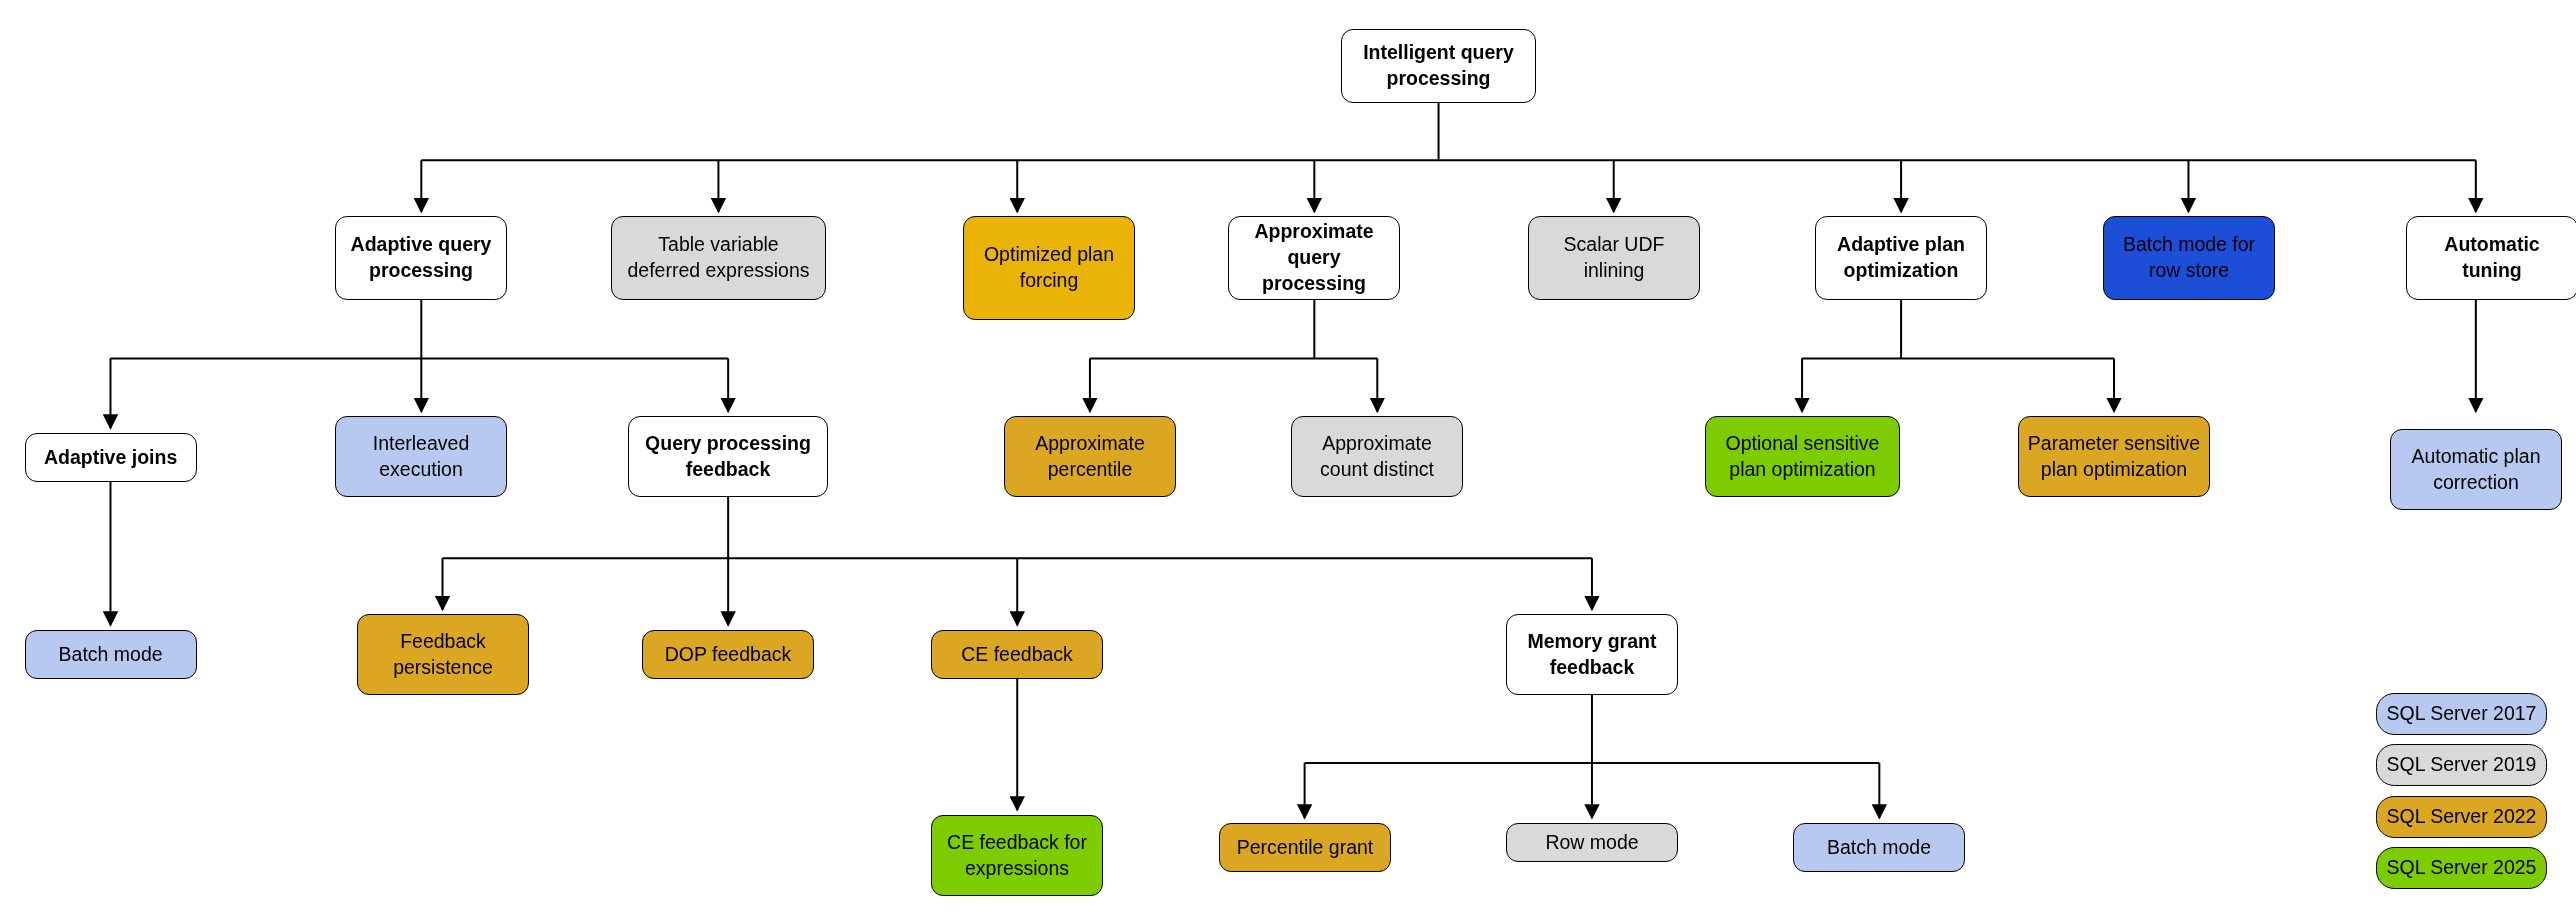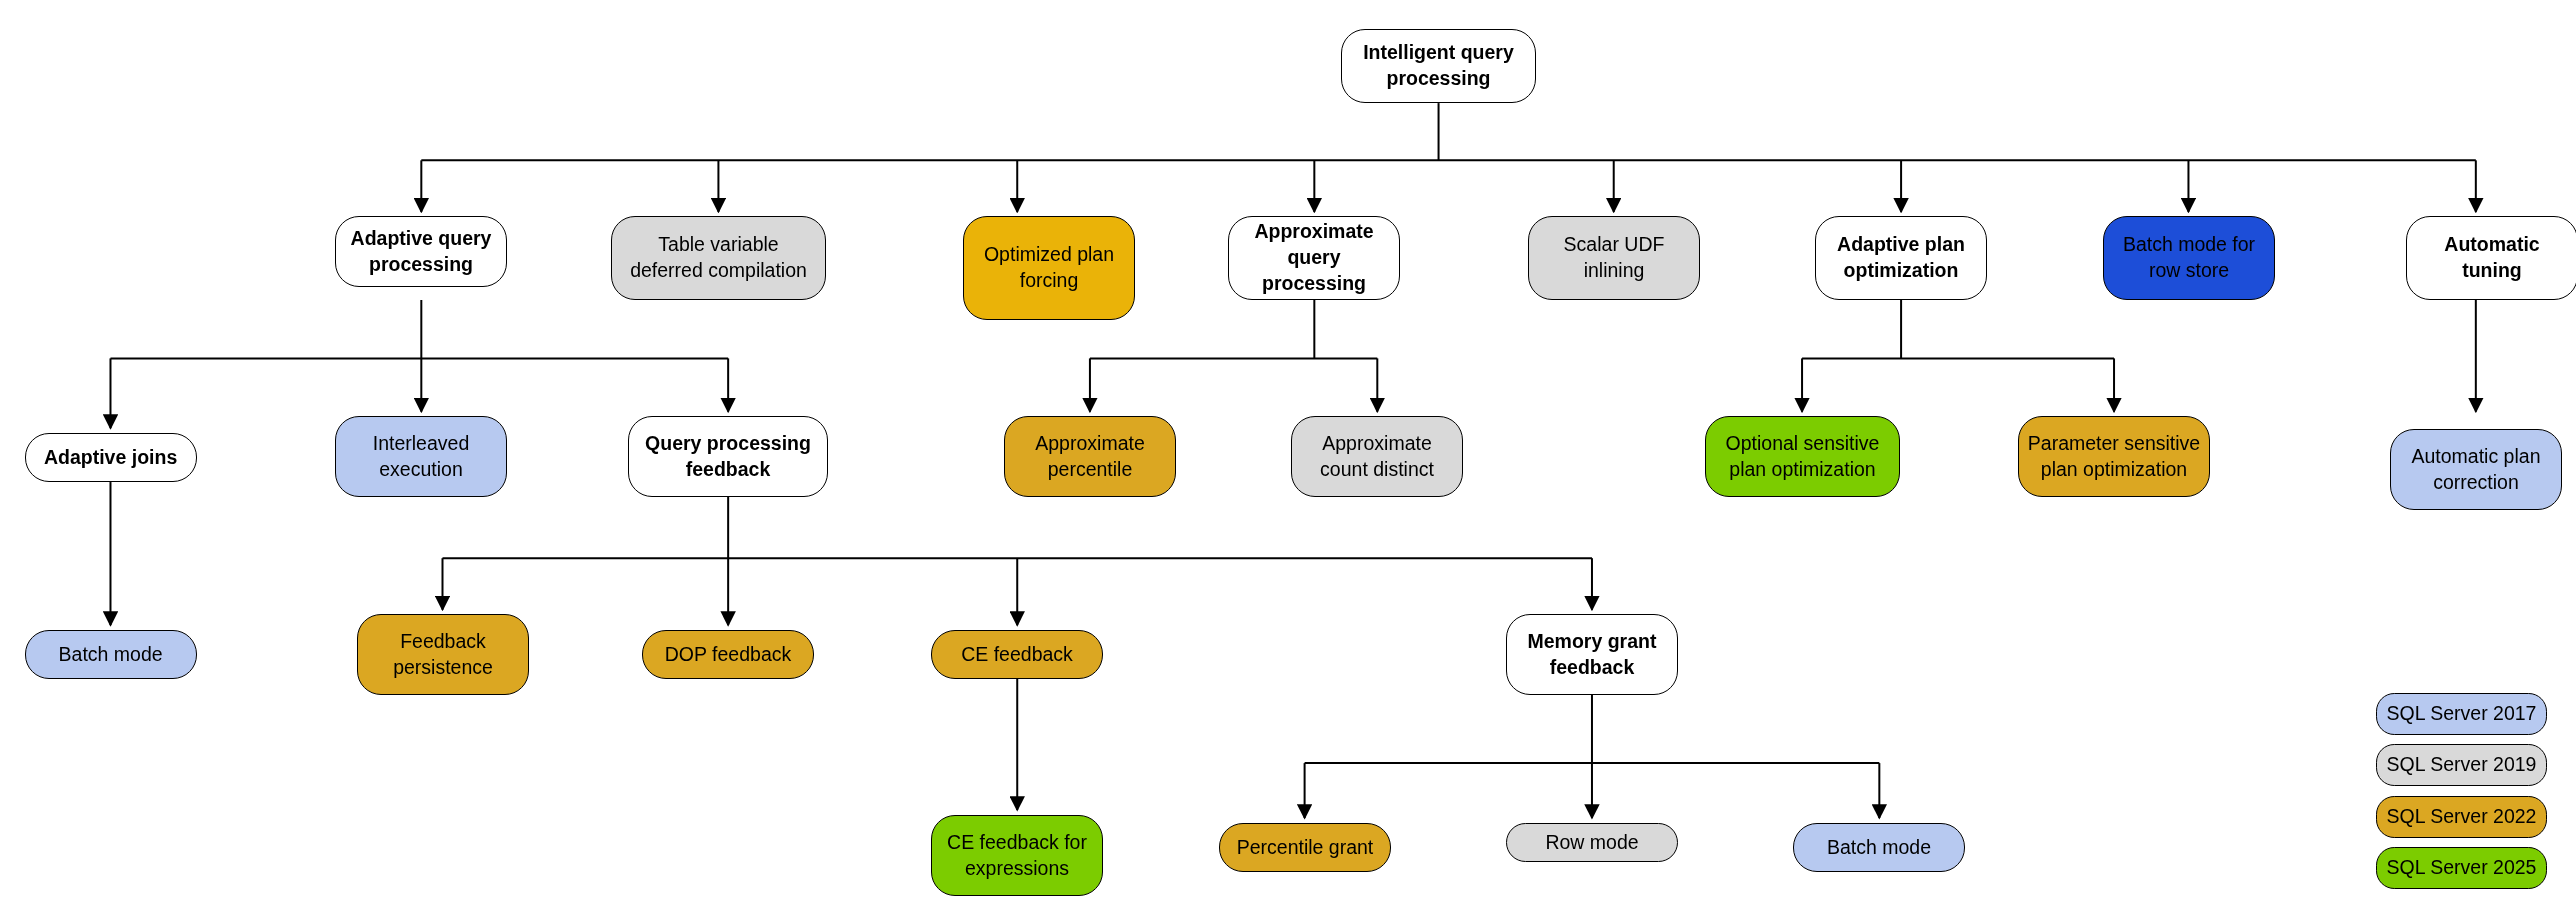--- a/index.html
+++ b/index.html
@@ -10,21 +10,21 @@
     font-family:"Liberation Sans",sans-serif;
     overflow:hidden;
   }
   svg.wires{position:absolute;left:0;top:0;width:2576px;height:916px;}
   .node{
     position:absolute;
     box-sizing:border-box;
     display:flex;align-items:center;justify-content:center;
     text-align:center;
     border:1.7px solid #000;
-    border-radius:24px;
+    border-radius:12px;
     font-size:19.5px;line-height:1.32;
     color:#000;
     white-space:pre-line;
     padding:2.3px 5.7px;
     background:#fff;
   }
   .bold{font-weight:bold;}
   .legend-item{border-radius:18.3px;}
 </style>
 </head>
@@ -82,24 +82,24 @@
     <path d="M2781,1214 V1333"></path>
     <path d="M2279,1333 H3283"></path>
     <path d="M2279,1333 V1429" marker-end="url(#arrow)"></path>
     <path d="M2781,1333 V1429" marker-end="url(#arrow)"></path>
     <path d="M3283,1333 V1429" marker-end="url(#arrow)"></path>
   </svg>
 
   <div class="node bold" style="left: 1341px; top: 29px; width: 195px; height: 74px; background-color: rgb(255, 255, 255);">Intelligent query
 processing</div>
 
-  <div class="node bold" style="left: 335px; top: 216px; width: 172px; height: 71px; background-color: rgb(255, 255, 255);">Adaptive query
+  <div class="node bold" style="left: 335px; top: 216px; width: 172px; height: 84px; background-color: rgb(255, 255, 255);">Adaptive query
 processing</div>
   <div class="node" style="left: 611px; top: 216px; width: 215px; height: 84px; background-color: rgb(217, 217, 217);">Table variable
-deferred compilation</div>
+deferred expressions</div>
   <div class="node" style="left: 963px; top: 216px; width: 172px; height: 104px; background-color: #eab308;">Optimized plan
 forcing</div>
   <div class="node bold" style="left: 1228px; top: 216px; width: 172px; height: 84px; background-color: rgb(255, 255, 255);">Approximate
 query processing</div>
   <div class="node" style="left: 1528px; top: 216px; width: 172px; height: 84px; background-color: rgb(217, 217, 217);">Scalar UDF
 inlining</div>
   <div class="node bold" style="left: 1815px; top: 216px; width: 172px; height: 84px; background-color: rgb(255, 255, 255);">Adaptive plan
 optimization</div>
   <div class="node" style="left: 2103px; top: 216px; width: 172px; height: 84px; background-color: #1d4ed8;">Batch mode for
 row store</div>

